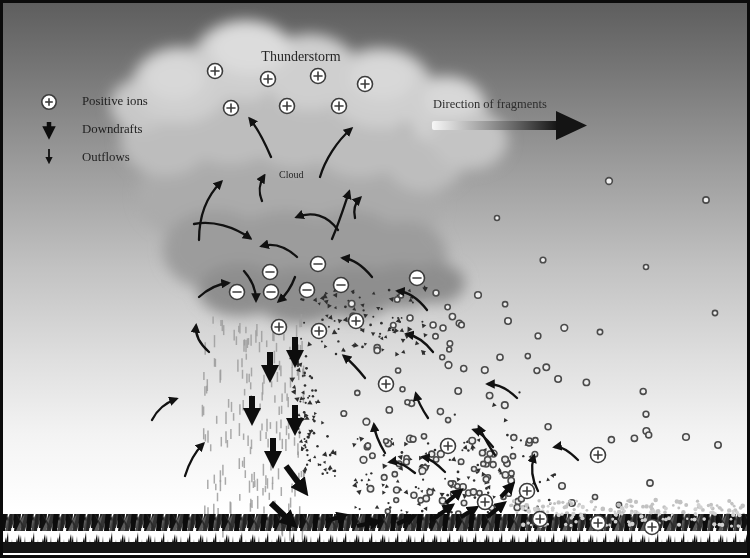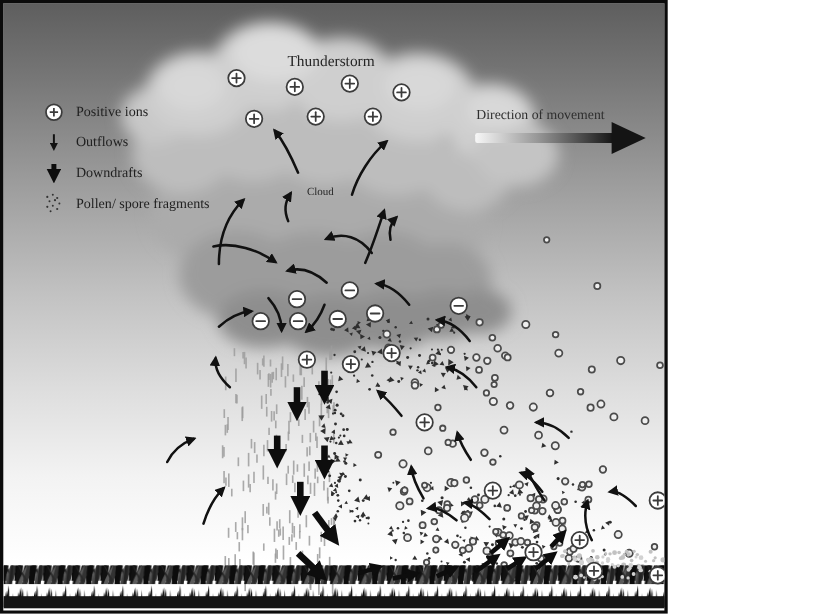--- a/index.html
+++ b/index.html
@@ -1,17 +1,17 @@
 <!DOCTYPE html>
 <html><head>
 <meta charset="utf-8">
 <style>
   html,body{margin:0;padding:0;background:#fff;}
   body{width:750px;height:558px;font-family:"Liberation Serif",serif;}
-  .scene{position:relative;width:607px;height:558px;box-sizing:border-box;
+  .scene{position:relative;width:750px;height:558px;box-sizing:border-box;
     border:3px solid #0b0b0b;overflow:hidden;
     background:linear-gradient(180deg,#5e5e5e 0%,#767676 12%,#9d9d9d 30%,
       #c2c2c2 48%,#dedede 64%,#f3f3f3 78%,#ffffff 92%,#ffffff 100%);}
   svg.art{position:absolute;left:0;top:0;width:744px;height:552px;display:block;}
   
   #rain line{stroke:#9d9d9d;stroke-width:1.5;opacity:.85;}
   #frags *{fill:#2f2f2f;}
   #pollen circle{fill:#efefef;stroke:#4b4b4b;stroke-width:1.6;}
   #spk1 circle{fill:#c2c2c2;}
   #spk2 circle{fill:#d2d2d2;}
@@ -19,21 +19,21 @@
   #ions line{stroke:#3c3c3c;stroke-width:1.6;stroke-linecap:round;}
   .flow{fill:none;stroke:#111;stroke-width:2.3;stroke-linecap:round;marker-end:url(#ah);}
   .thick{fill:none;stroke:#0d0d0d;stroke-width:6;stroke-linecap:butt;marker-end:url(#bh);}
   .bold{fill:none;stroke:#0d0d0d;stroke-width:4.2;stroke-linecap:butt;marker-end:url(#bh);}
   
   .lbl{position:absolute;color:#262626;white-space:nowrap;}
   .lbl-thunder{left:253px;top:46px;width:90px;font-size:14px;text-align:center;}
   .lbl-cloud{left:276px;top:166px;font-size:10px;}
   .lbl-dir{left:430px;top:94px;width:150px;font-size:12.5px;color:#2e2e2e;}
   .legend{position:absolute;left:33px;top:85px;}
-  .legend .li{display:flex;align-items:center;height:27.8px;gap:7px;}
+  .legend .li{display:flex;align-items:center;height:27.8px;gap:20px;}
   .legend .ic{width:26px;height:24px;flex:0 0 26px;display:block;}
   .legend .lt{font-size:12.8px;color:#1f1f1f;}
 </style>
 </head>
 <body>
 
 <div class="scene">
   <svg class="art" viewBox="3 3 744 552">
     <defs>
       <filter id="soft" x="-40%" y="-40%" width="180%" height="180%">
@@ -1183,54 +1183,37 @@
         </g>
         <g transform="translate(417,278)">
           <circle cx="0" cy="0" r="7.5"></circle>
           <line x1="-4" y1="0" x2="4" y2="0"></line>
         </g>
       </g>
   </svg>
 
   <div class="lbl lbl-thunder">Thunderstorm</div>
   <div class="lbl lbl-cloud">Cloud</div>
-  <div class="lbl lbl-dir">Direction of movement</div>
+  <div class="lbl lbl-dir">Direction of fragments</div>
 
   <div class="legend">
     <div class="li">
       <svg class="ic" viewBox="0 0 26 24">
         <circle cx="13" cy="12" r="7.2" fill="#fff" stroke="#3c3c3c" stroke-width="1.6"></circle>
         <line x1="9.2" y1="12" x2="16.8" y2="12" stroke="#3c3c3c" stroke-width="1.6"></line>
         <line x1="13" y1="8.2" x2="13" y2="15.8" stroke="#3c3c3c" stroke-width="1.6"></line>
       </svg>
       <span class="lt">Positive ions</span>
     </div>
     <div class="li">
       <svg class="ic" viewBox="0 0 26 24">
-        <line x1="13" y1="4" x2="13" y2="17" stroke="#111" stroke-width="1.8" marker-end="url(#ah)"></line>
-      </svg>
-      <span class="lt">Outflows</span>
-    </div>
-    <div class="li">
-      <svg class="ic" viewBox="0 0 26 24">
         <line x1="13" y1="4" x2="13" y2="15" stroke="#0d0d0d" stroke-width="4.5" marker-end="url(#bh)"></line>
       </svg>
       <span class="lt">Downdrafts</span>
     </div>
     <div class="li">
       <svg class="ic" viewBox="0 0 26 24">
-        <g fill="#333">
-          <circle cx="7" cy="6" r="1"></circle>
-            <circle cx="12" cy="4" r="0.9"></circle>
-            <circle cx="16" cy="7" r="1"></circle>
-          <circle cx="9" cy="10" r="0.9"></circle>
-            <circle cx="14" cy="9" r="1"></circle>
-            <circle cx="18" cy="12" r="0.9"></circle>
-          <circle cx="7" cy="15" r="1"></circle>
-            <circle cx="12" cy="14" r="0.9"></circle>
-            <circle cx="16" cy="17" r="1"></circle>
-          <circle cx="10" cy="19" r="0.9"></circle>
-        </g>
+        <line x1="13" y1="4" x2="13" y2="17" stroke="#111" stroke-width="1.8" marker-end="url(#ah)"></line>
       </svg>
-      <span class="lt">Pollen/ spore fragments</span>
+      <span class="lt">Outflows</span>
     </div>
   </div>
 </div>
 
 </body></html>

